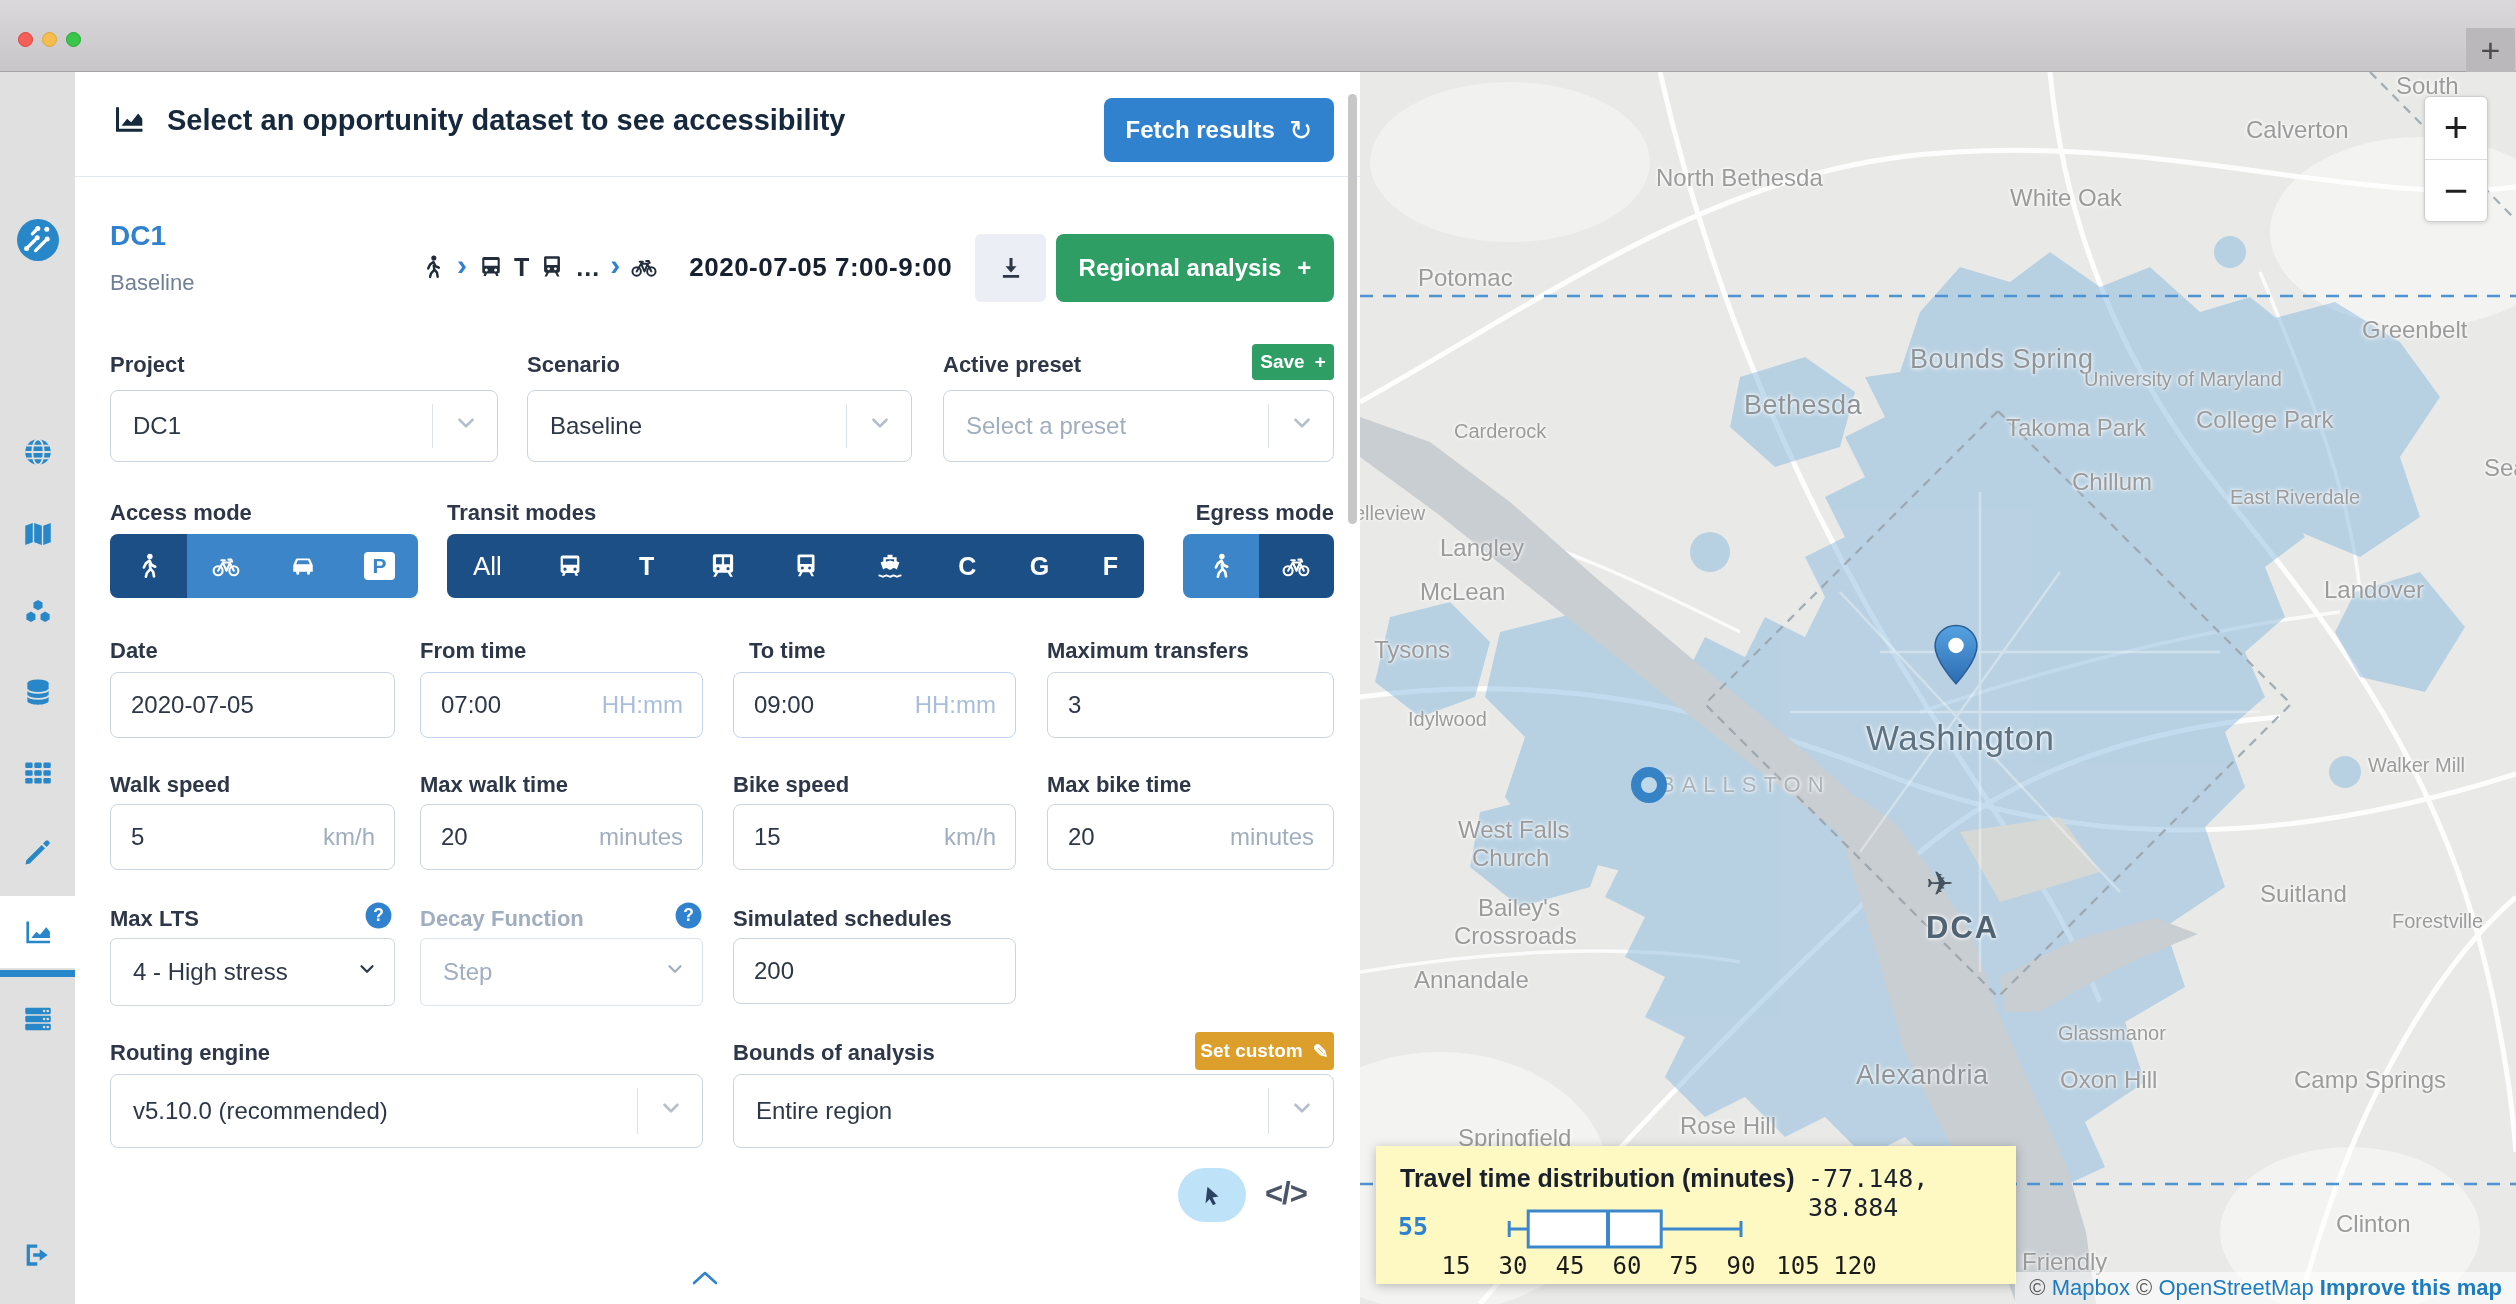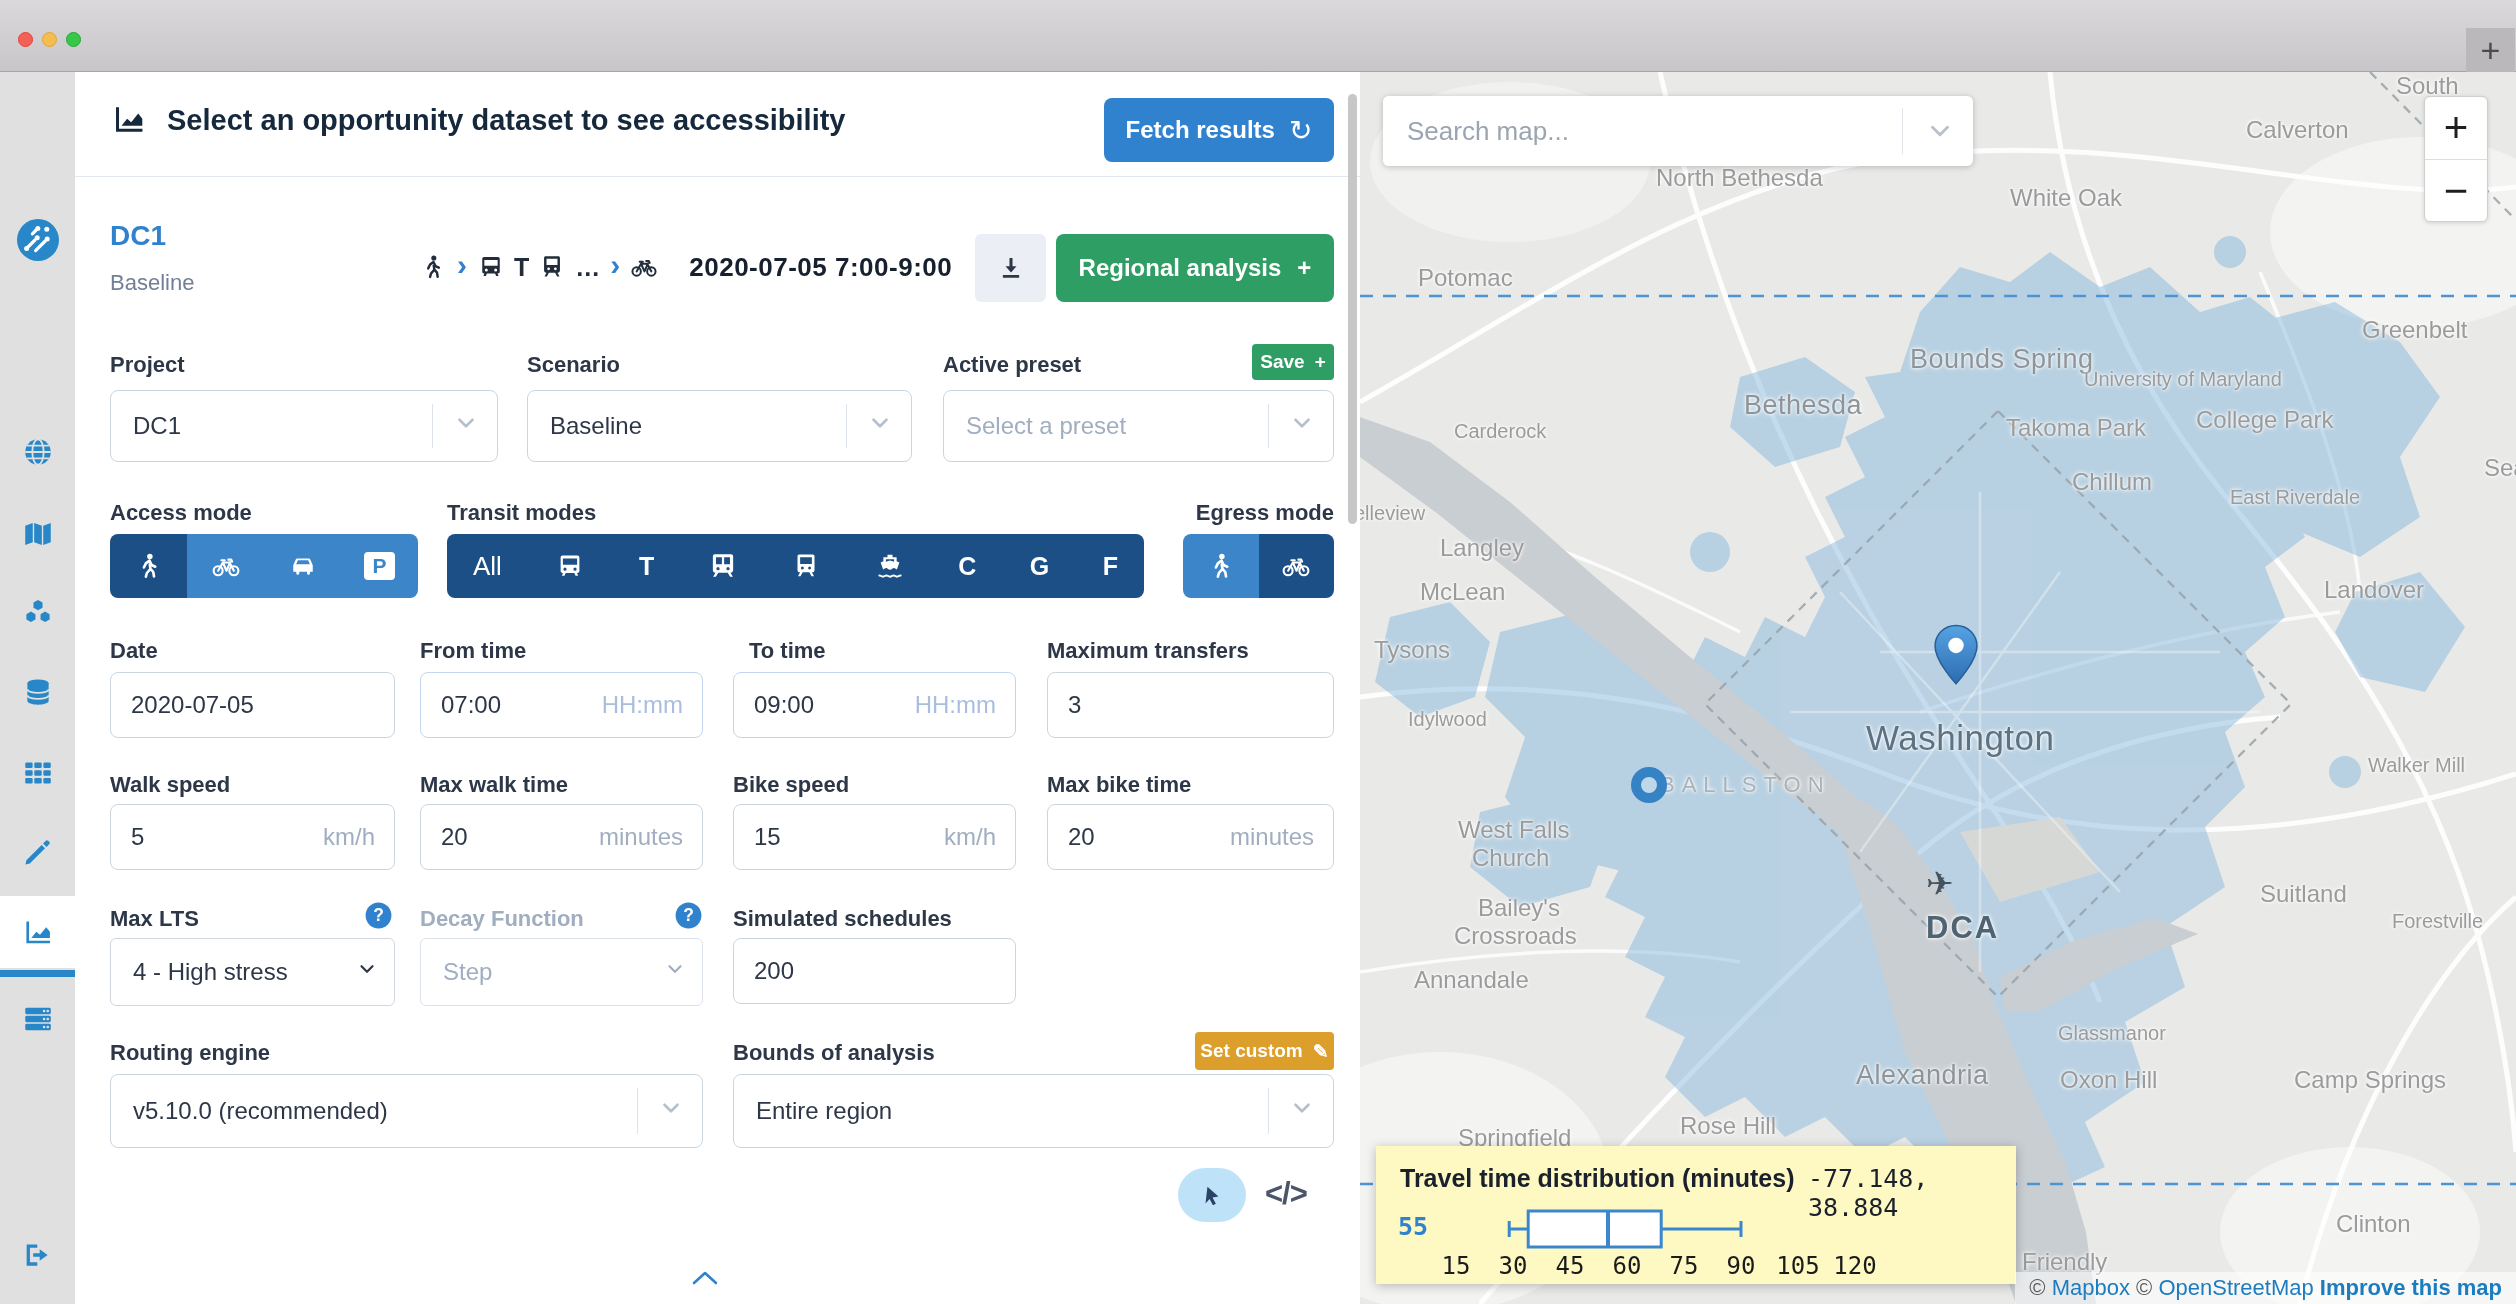--- a/index.html
+++ b/index.html
@@ -636,27 +636,20 @@
             <linearGradient id="ping" x1="0" y1="0" x2="0" y2="1">
               <stop offset="0" stop-color="#56a3e2"></stop>
               <stop offset="1" stop-color="#2d6cb2"></stop>
             </linearGradient>
           </defs>
         <path d="M15 1C7.3 1 1.5 6.9 1.5 14.3c0 9.9 13.5 24.2 13.5 24.2s13.5-14.3 13.5-24.2C28.5 6.9 22.7 1 15 1z" fill="url(#ping)" stroke="#2a5f96" stroke-width="1"></path>
         <circle cx="15" cy="13.8" r="5" fill="#fff"></circle>
       </svg>
     </div>
 
-    <div class="searchbox">
-      <input placeholder="Search map..." style="">
-      <span class="dv"></span>
-      <span class="ch"><svg width="30" height="30" viewBox="0 0 24 24">
-            <use href="#s-chev"></use>
-          </svg></span>
-    </div>
     <div class="zoomctrl">
       <div class="zbtn">+</div>
       <div class="zbtn">−</div>
     </div>
 
     <div class="tt-panel">
       <div class="tt-title">Travel time distribution (minutes)</div>
       <div class="tt-coords mono">-77.148, 38.884</div>
       <div class="tt-median mono">55</div>
       <svg id="boxplot" width="640" height="94" viewBox="0 0 640 94">

